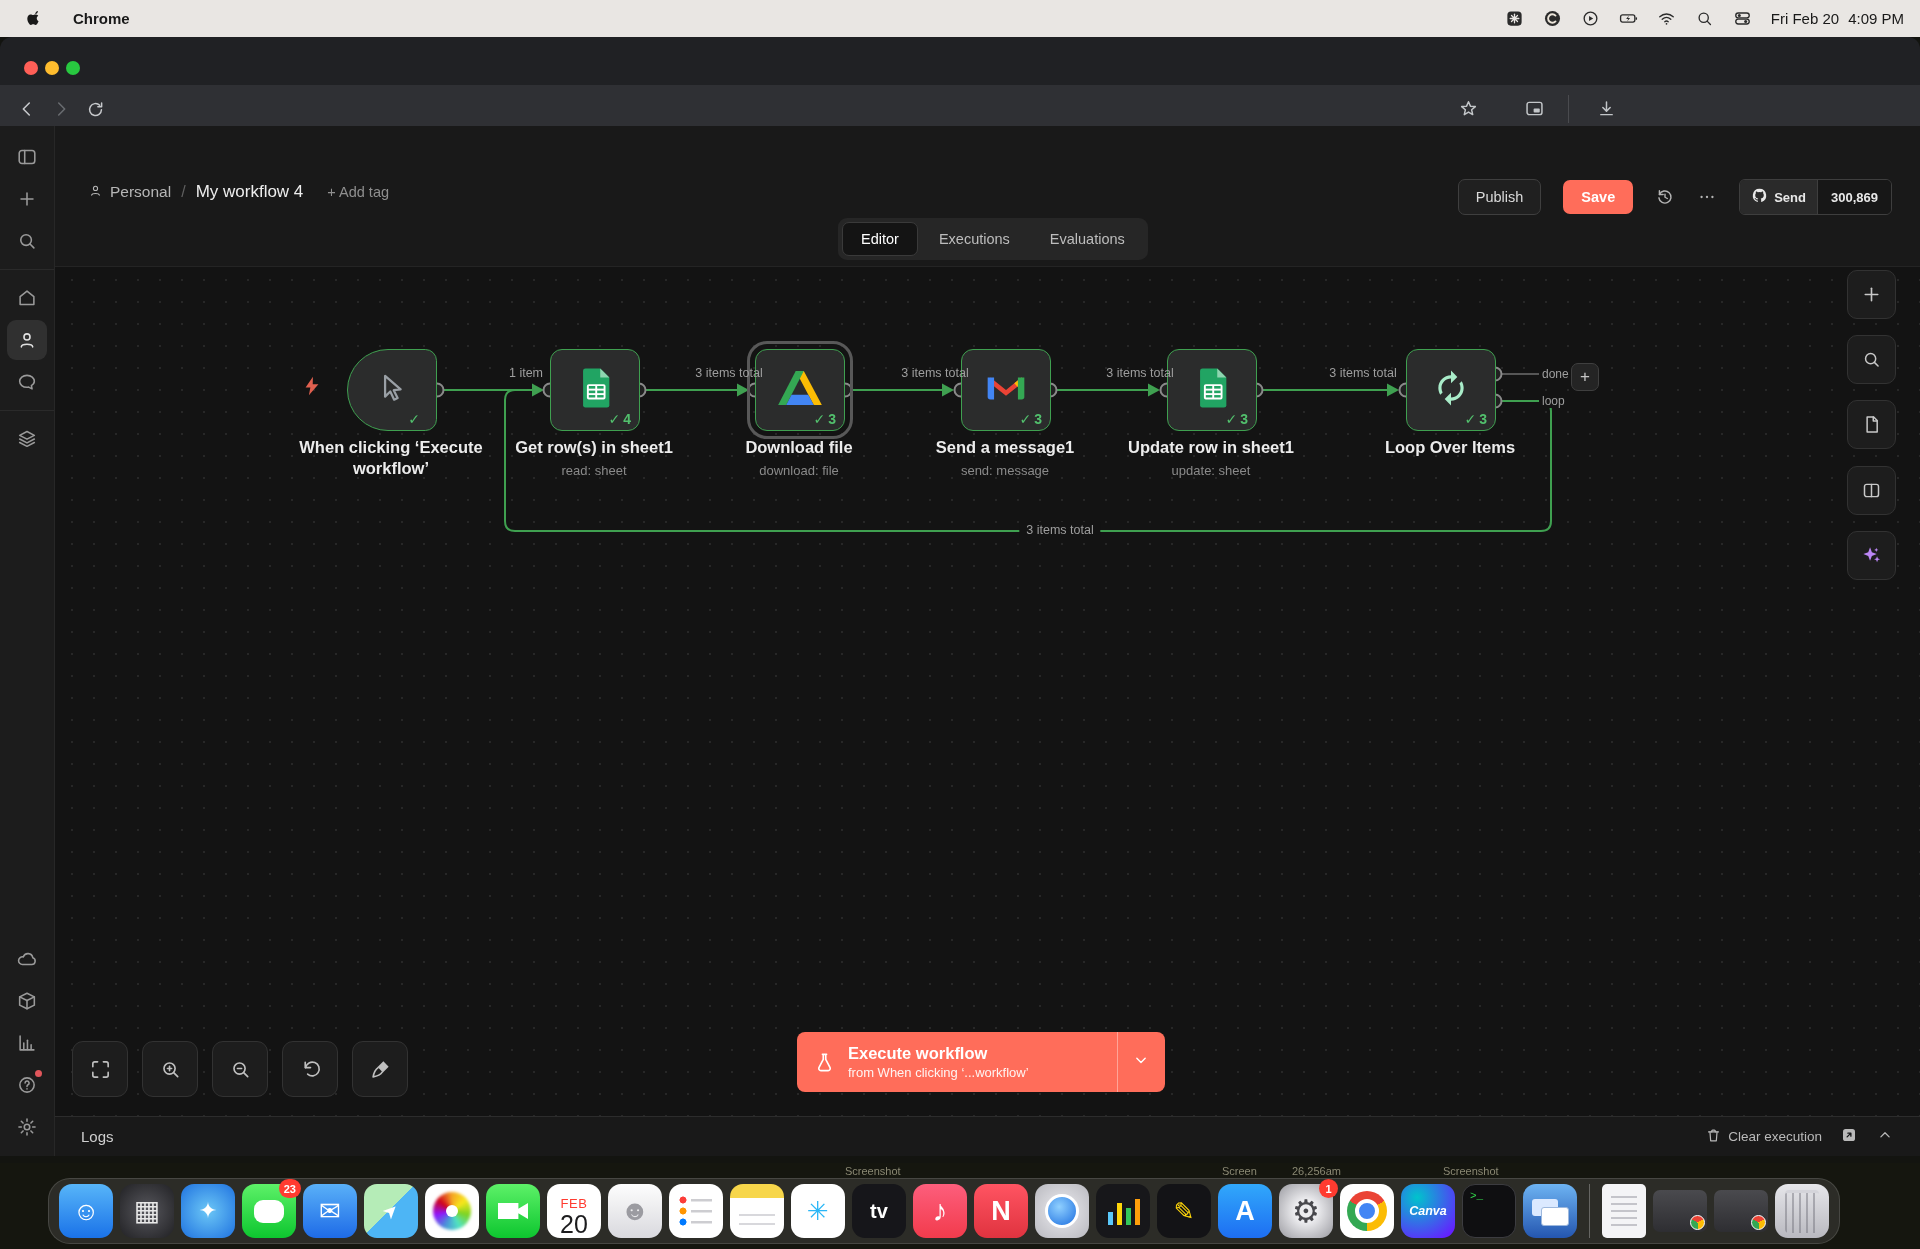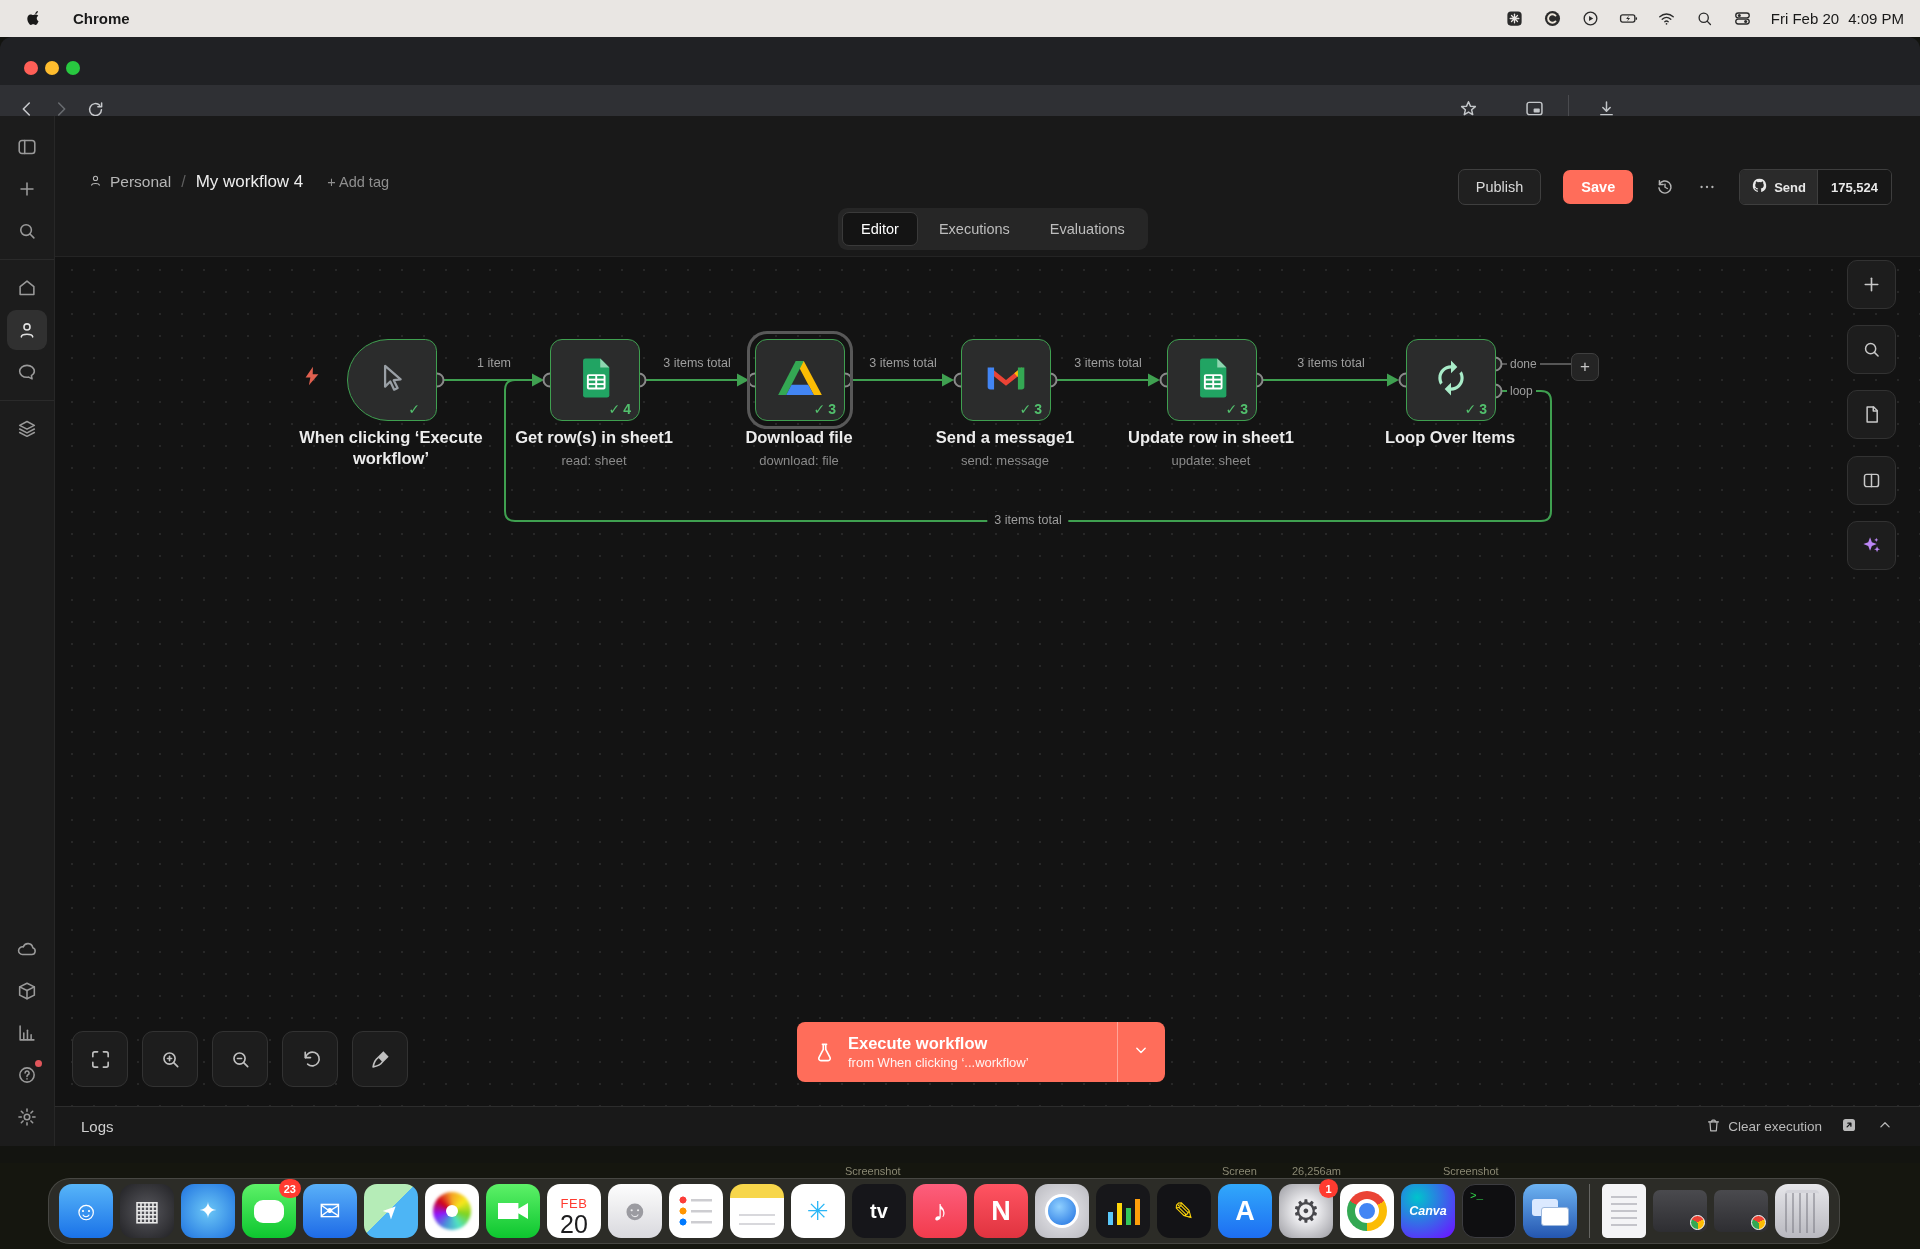--- a/index.html
+++ b/index.html
@@ -55,21 +55,21 @@
   .omnibox{position:absolute;left:148px;top:8px;width:1352px;height:34px;background:#212327;border-radius:17px;display:flex;align-items:center;color:#dfe1e5;}
   .omnibox .url{font-size:15px;color:#e4e6e8;margin-left:10px;}
   .omni-star{position:absolute;left:1458px;top:13px;color:#c3c6c9;}
   .tb-ico{position:absolute;top:13px;color:#c3c6c9;}
   .tb-divider{position:absolute;left:1568px;top:95px;width:1px;height:28px;background:#4a4b4f;}
   .avatar{position:absolute;left:1640px;top:94px;width:28px;height:28px;border-radius:50%;background:radial-gradient(circle at 50% 38%,#caa27a 28%,#6b4a33 62%,#30241c);border:1px solid #54565a;}
   .update-pill{position:absolute;left:1684px;top:89px;width:222px;height:38px;background:#2e66d0;border-radius:19px;color:#fff;font-size:14.5px;display:flex;align-items:center;padding:0 14px 0 18px;gap:10px;}
   .update-pill .dots{margin-left:auto;font-size:16px;letter-spacing:0;}
 
   
-  .app{position:absolute;left:0;top:116px;width:1920px;height:1030px;background:#191919;}
+  .app{position:absolute;left:0;top:126px;width:1920px;height:1030px;background:#191919;}
   .sidebar{position:absolute;left:0;top:0;width:55px;height:1030px;background:#1c1c1c;border-right:1px solid #272727;display:flex;flex-direction:column;align-items:center;padding:10px 0 8px;}
   .sb-btn{width:40px;height:40px;border-radius:9px;display:flex;align-items:center;justify-content:center;color:#9a9a9a;margin:1px 0;position:relative;}
   .sb-btn.active{background:#303030;color:#e0e0e0;}
   .sb-btn.notif::after{content:"";position:absolute;top:5px;right:5px;width:7px;height:7px;border-radius:50%;background:#e0565b;}
   .sb-div{width:54px;height:1px;background:#2a2a2a;margin:7px 0;}
   .sb-spacer{flex:1;}
 
   .wf-header{position:absolute;left:55px;top:0;width:1865px;height:140px;}
   .crumbs{position:absolute;left:33px;top:56px;display:flex;align-items:center;gap:10px;font-size:15.5px;color:#b6b6b6;}
   .crumbs .proj{display:flex;align-items:center;gap:7px;}
@@ -97,21 +97,21 @@
   .ring circle{fill:#202020;stroke:#8a8a8a;stroke-width:2;}
 
   .node{position:absolute;width:90px;height:82px;background:#2b2c2c;border:1.7px solid #3fa050;border-radius:12px;display:flex;align-items:center;justify-content:center;}
   .node.trigger{border-radius:42px 12px 12px 42px;}
   .node.selected{outline:3px solid #585858;outline-offset:5px;}
   .nbadge{position:absolute;right:8px;bottom:3px;color:#52c06d;font-size:14px;font-weight:700;display:flex;gap:3px;align-items:center;}
   .node.trigger .nbadge{right:13px;}
   .nlabel{position:absolute;width:230px;text-align:center;}
   .ntitle{color:#ececec;font-size:16.5px;font-weight:600;line-height:1.25;}
   .nsub{color:#8a8a8a;font-size:13px;margin-top:5px;}
-  .wire-label{position:absolute;transform:translateX(-50%);color:#9e9e9e;font-size:12.5px;white-space:nowrap;}
+  .wire-label{position:absolute;transform:translateX(-50%);color:#9e9e9e;font-size:12.5px;white-space:nowrap;margin-left:32px;}
   .wire-label.onleft{transform:none;}
   .wire-label.bgpatch{background:#131313;padding:1px 7px;}
   .bolt{position:absolute;left:246px;top:106px;}
   .plus-node{position:absolute;left:1516px;top:96px;width:28px;height:28px;background:#242424;border:1px solid #3f3f3f;border-radius:7px;color:#c5c5c5;font-size:17px;display:flex;align-items:center;justify-content:center;}
 
   .exec{position:absolute;left:742px;top:765px;width:368px;height:60px;background:#ff6d5a;border-radius:8px;display:flex;align-items:center;color:#fff;}
   .exec .flask{margin-left:16px;display:flex;}
   .exec .etxt{margin-left:12px;}
   .exec .etitle{font-size:16.5px;font-weight:700;}
   .exec .esub{font-size:13px;color:rgba(255,255,255,.92);margin-top:2px;}
@@ -481,21 +481,21 @@
               <circle cx="18.5" cy="12" r="1.4" fill="currentColor" stroke="none"></circle>
             </svg>
           </span>
         <div class="gh-star">
           <span class="gh-left">
             <span><svg viewBox="0 0 24 24" width="17" height="17" fill="none" stroke="currentColor" stroke-width="1.7" stroke-linecap="round" stroke-linejoin="round">
                   <path fill="currentColor" stroke="none" d="M12 2.5a9.5 9.5 0 0 0-3 18.5c.47.09.65-.2.65-.45v-1.6c-2.65.58-3.2-1.28-3.2-1.28-.43-1.1-1.06-1.4-1.06-1.4-.86-.58.07-.57.07-.57.96.07 1.46.98 1.46.98.85 1.45 2.22 1.03 2.76.79.08-.62.33-1.03.6-1.27-2.1-.24-4.32-1.06-4.32-4.7 0-1.04.37-1.88.98-2.55-.1-.24-.42-1.2.09-2.5 0 0 .8-.26 2.6.97a9 9 0 0 1 4.74 0c1.8-1.23 2.6-.97 2.6-.97.51 1.3.19 2.26.1 2.5.6.67.97 1.51.97 2.54 0 3.65-2.22 4.46-4.34 4.7.34.3.64.87.64 1.76v2.6c0 .25.17.55.66.45A9.5 9.5 0 0 0 12 2.5z"></path>
                 </svg></span>
             <span>Send</span>
           </span>
-          <span class="gh-count">175,524</span>
+          <span class="gh-count">300,869</span>
         </div>
       </div>
       <div class="wf-tabs" id="wf-tabs">
           <button class="wf-tab active">Editor</button>
           <button class="wf-tab">Executions</button>
           <button class="wf-tab">Evaluations</button>
         </div>
     </header>
 
     <div class="canvas">

